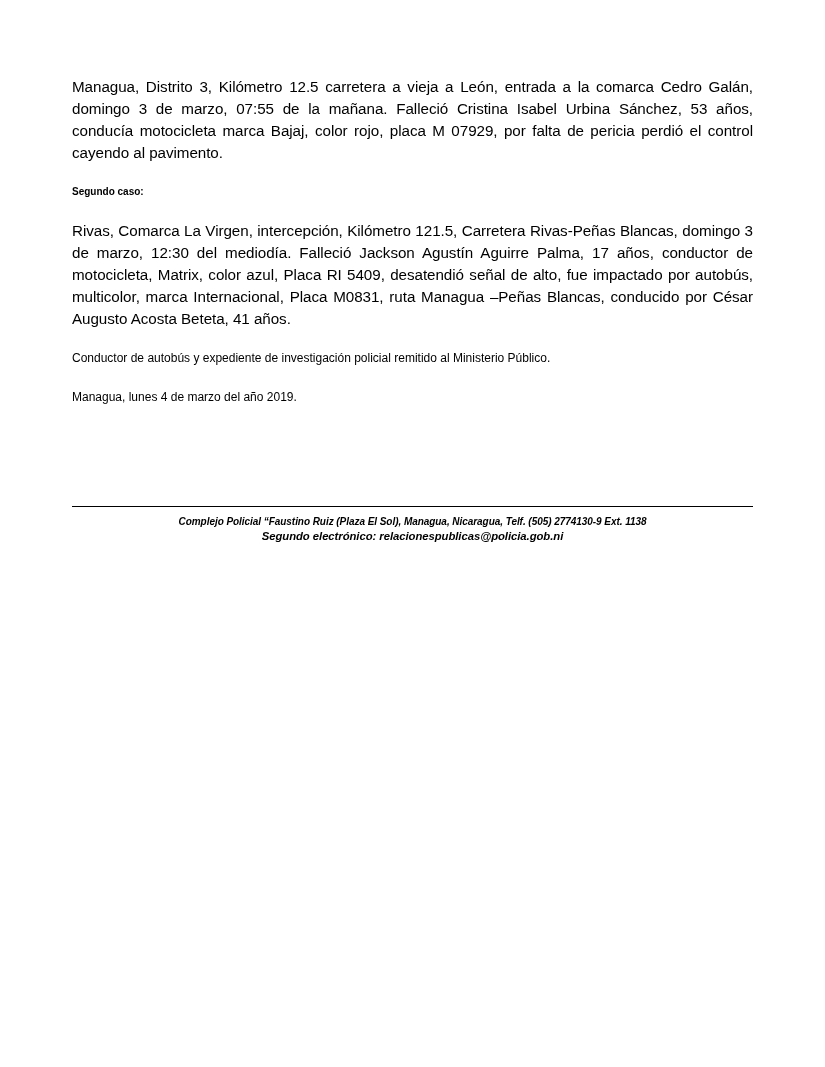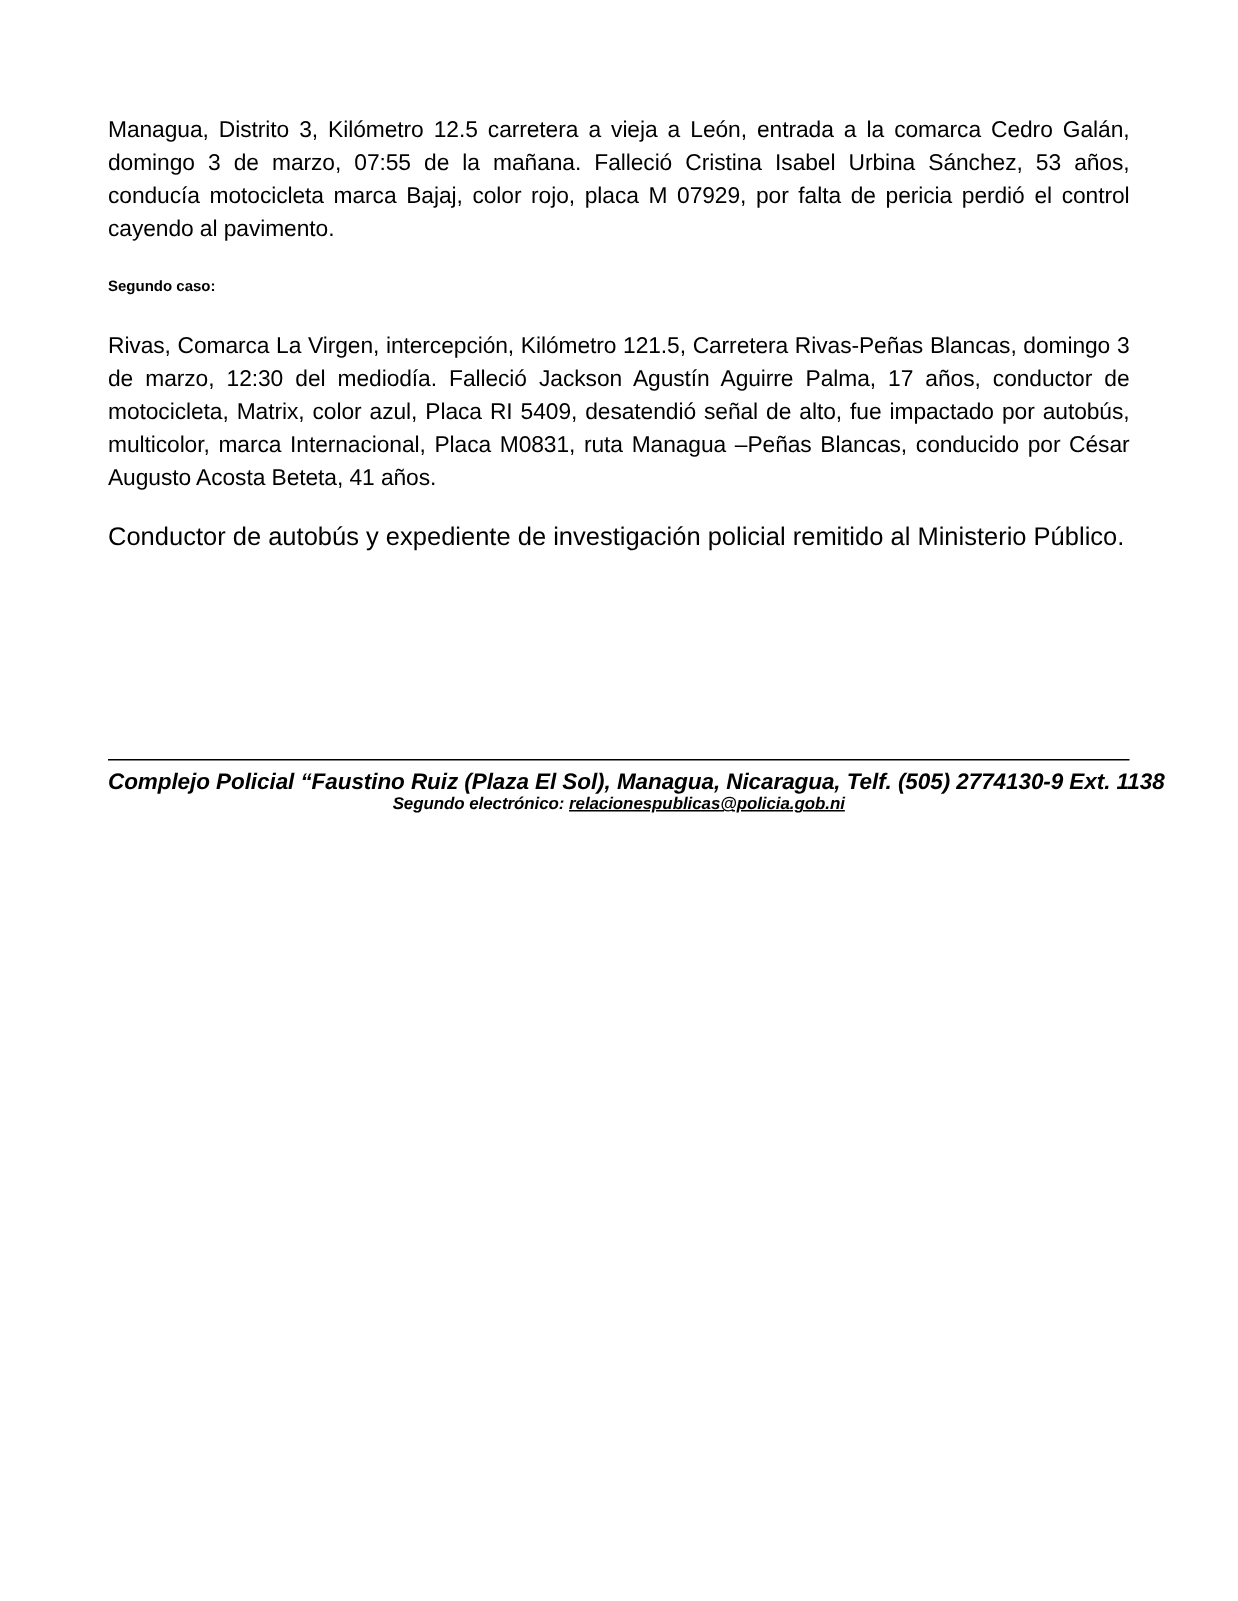--- a/index.html
+++ b/index.html
@@ -39,21 +39,21 @@
   }
   .section-heading {
     margin: 0 0 17px 0;
     font-size: 10px;
     line-height: 22px;
     font-weight: bold;
     text-align: left;
   }
   .plain-par {
     margin: 0 0 17px 0;
-    font-size: 17px;
+    font-size: 12px;
     line-height: 22px;
     text-align: left;
   }
   .signature-block {
     margin: 31px 0 0 0;
     text-align: center;
     font-weight: bold;
     font-size: 15.4px;
     line-height: 21px;
     letter-spacing: 0.2px;
@@ -78,54 +78,54 @@
     font-weight: bold;
     font-size: 19.5px;
     line-height: 24px;
     letter-spacing: 0.1px;
     margin: 0 0 2px 0;
   }
   .footer-line {
     text-align: center;
     font-weight: bold;
     font-style: italic;
-    font-size: 15px;
+    font-size: 10px;
     line-height: 15px;
     letter-spacing: -0.05px;
     white-space: nowrap;
   }
   .footer-email {
     text-align: center;
     font-weight: bold;
     font-style: italic;
     font-size: 11.3px;
     line-height: 15px;
     letter-spacing: -0.05px;
     white-space: nowrap;
   }
   .footer-email .underlined {
-    text-decoration: underline;
     text-underline-offset: 1px;
   }
 </style>
 </head>
 <body>
 
 <div class="page">
 
   <div class="content">
 
     <p class="body-par">Managua, Distrito 3, Kilómetro 12.5 carretera a vieja a León, entrada a la comarca Cedro Galán, domingo 3 de marzo, 07:55 de la mañana. Falleció Cristina Isabel Urbina Sánchez, 53 años, conducía motocicleta marca Bajaj, color rojo, placa M 07929, por falta de pericia perdió el control cayendo al pavimento.</p>
 
     <p class="section-heading">Segundo caso:</p>
 
     <p class="body-par">Rivas, Comarca La Virgen, intercepción, Kilómetro 121.5, Carretera Rivas-Peñas Blancas, domingo 3 de marzo, 12:30 del mediodía. Falleció Jackson Agustín Aguirre Palma, 17 años, conductor de motocicleta, Matrix, color azul, Placa RI 5409, desatendió señal de alto, fue impactado por autobús, multicolor, marca Internacional, Placa M0831, ruta Managua –Peñas Blancas, conducido por César Augusto Acosta Beteta, 41 años.</p>
 
     <p class="plain-par">Conductor de autobús y expediente de investigación policial remitido al Ministerio Público.</p>
 
+    <p class="plain-par">Managua, lunes 4 de marzo del año 2019.</p>
 
     <div class="signature-block">
     </div>
 
   </div>
 
   <div class="footer">
     <div class="footer-rule"></div>
     <div class="footer-line">Complejo Policial “Faustino Ruiz (Plaza El Sol), Managua, Nicaragua, Telf. (505) 2774130-9 Ext.  1138</div>
     <div class="footer-email">

